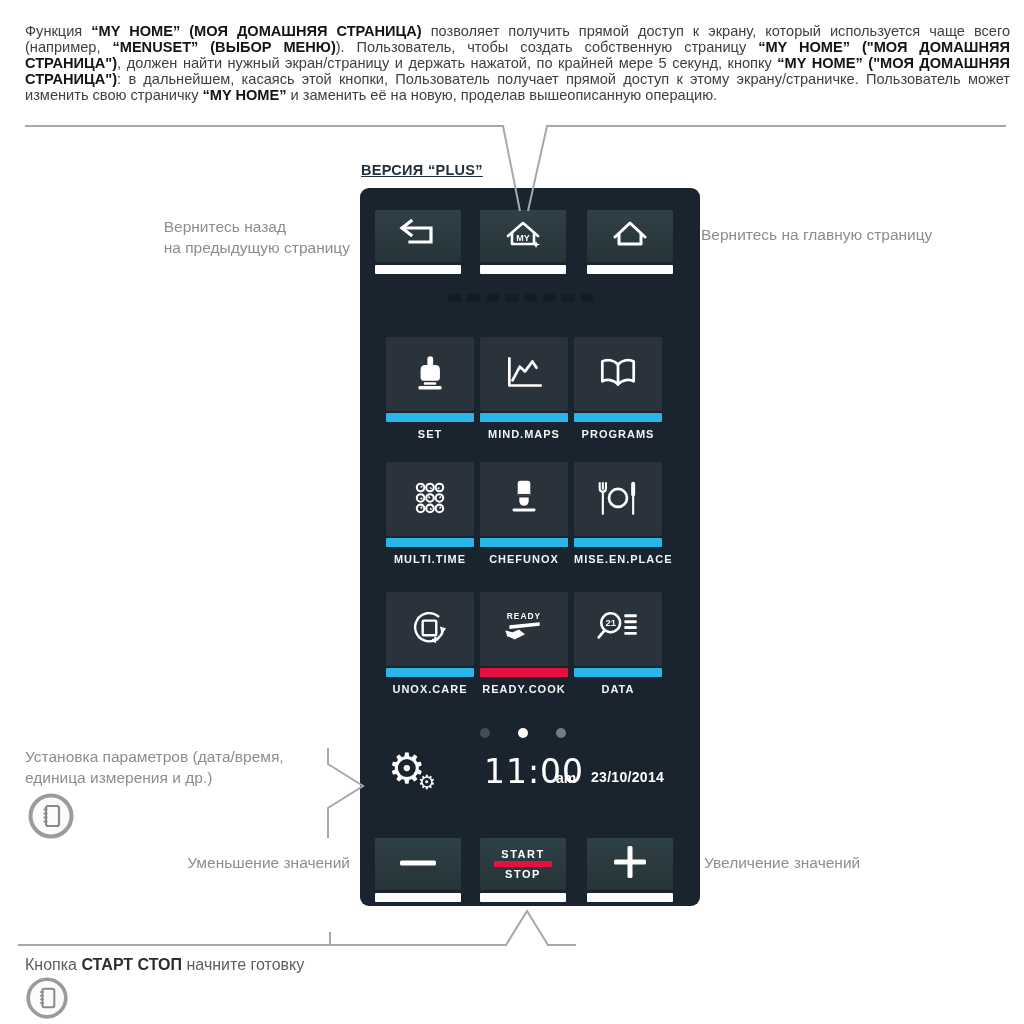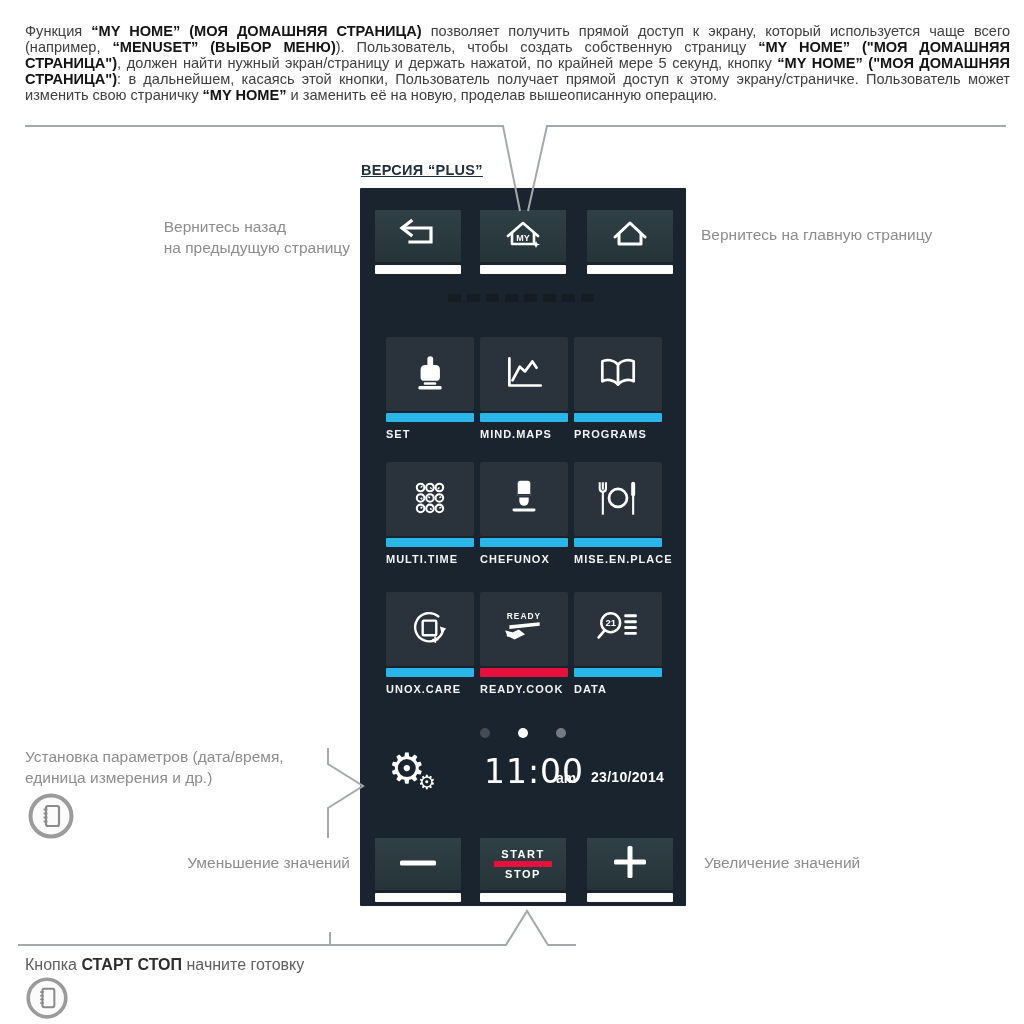--- a/index.html
+++ b/index.html
@@ -14,34 +14,34 @@
   
   svg.overlay{position:absolute;left:0;top:0;pointer-events:none;}
   svg.overlay polyline, svg.overlay line{fill:none;stroke:#a6a9ac;stroke-width:2;}
 
   
   .version{position:absolute;left:361px;top:162px;font-size:14.5px;font-weight:bold;
            color:#22303c;letter-spacing:.3px;text-decoration:underline;}
 
   
   .panel{position:absolute;left:360px;top:188px;width:326px;height:718px;
-         background:#1a242e;border-radius:1px;}
+         background:#1a242e;border-radius:9px;padding-left:14px;}
   .btn{position:absolute;width:86px;}
   .btn-face{height:52px;background:linear-gradient(#2f4046,#263439);
             display:flex;align-items:center;justify-content:center;border-radius:1px;}
   .btn-bar{height:9px;background:#ffffff;margin-top:3px;border-radius:1px;}
   .ghost{position:absolute;left:88px;top:106px;width:152px;height:8px;opacity:.22;
          background:repeating-linear-gradient(90deg,#000 0 13px,transparent 13px 19px);
          border-radius:2px;}
 
   .tile{position:absolute;width:88px;}
   .tile-face{height:74px;background:#2a333b;border-radius:2px;
              display:flex;align-items:center;justify-content:center;}
   .tile-bar{height:9px;margin-top:2px;border-radius:1px;}
-  .tile-label{margin-top:6px;color:#f2f4f5;font-size:11px;
+  .tile-label{margin-top:6px;text-align:center;color:#f2f4f5;font-size:11px;
               font-weight:bold;letter-spacing:1px;white-space:nowrap;}
 
   .pager{position:absolute;left:0;top:540px;width:326px;display:flex;
          justify-content:center;gap:28px;}
   .dot{width:10px;height:10px;border-radius:50%;background:#ffffff;}
 
   .gear-wrap{position:absolute;left:28px;top:560px;width:60px;height:56px;color:#fff;}
   .gear-big{position:absolute;left:0;top:0;font-size:42px;line-height:42px;
             font-family:"DejaVu Sans",sans-serif;}
   .gear-small{position:absolute;left:30px;top:24px;font-size:20px;line-height:20px;

